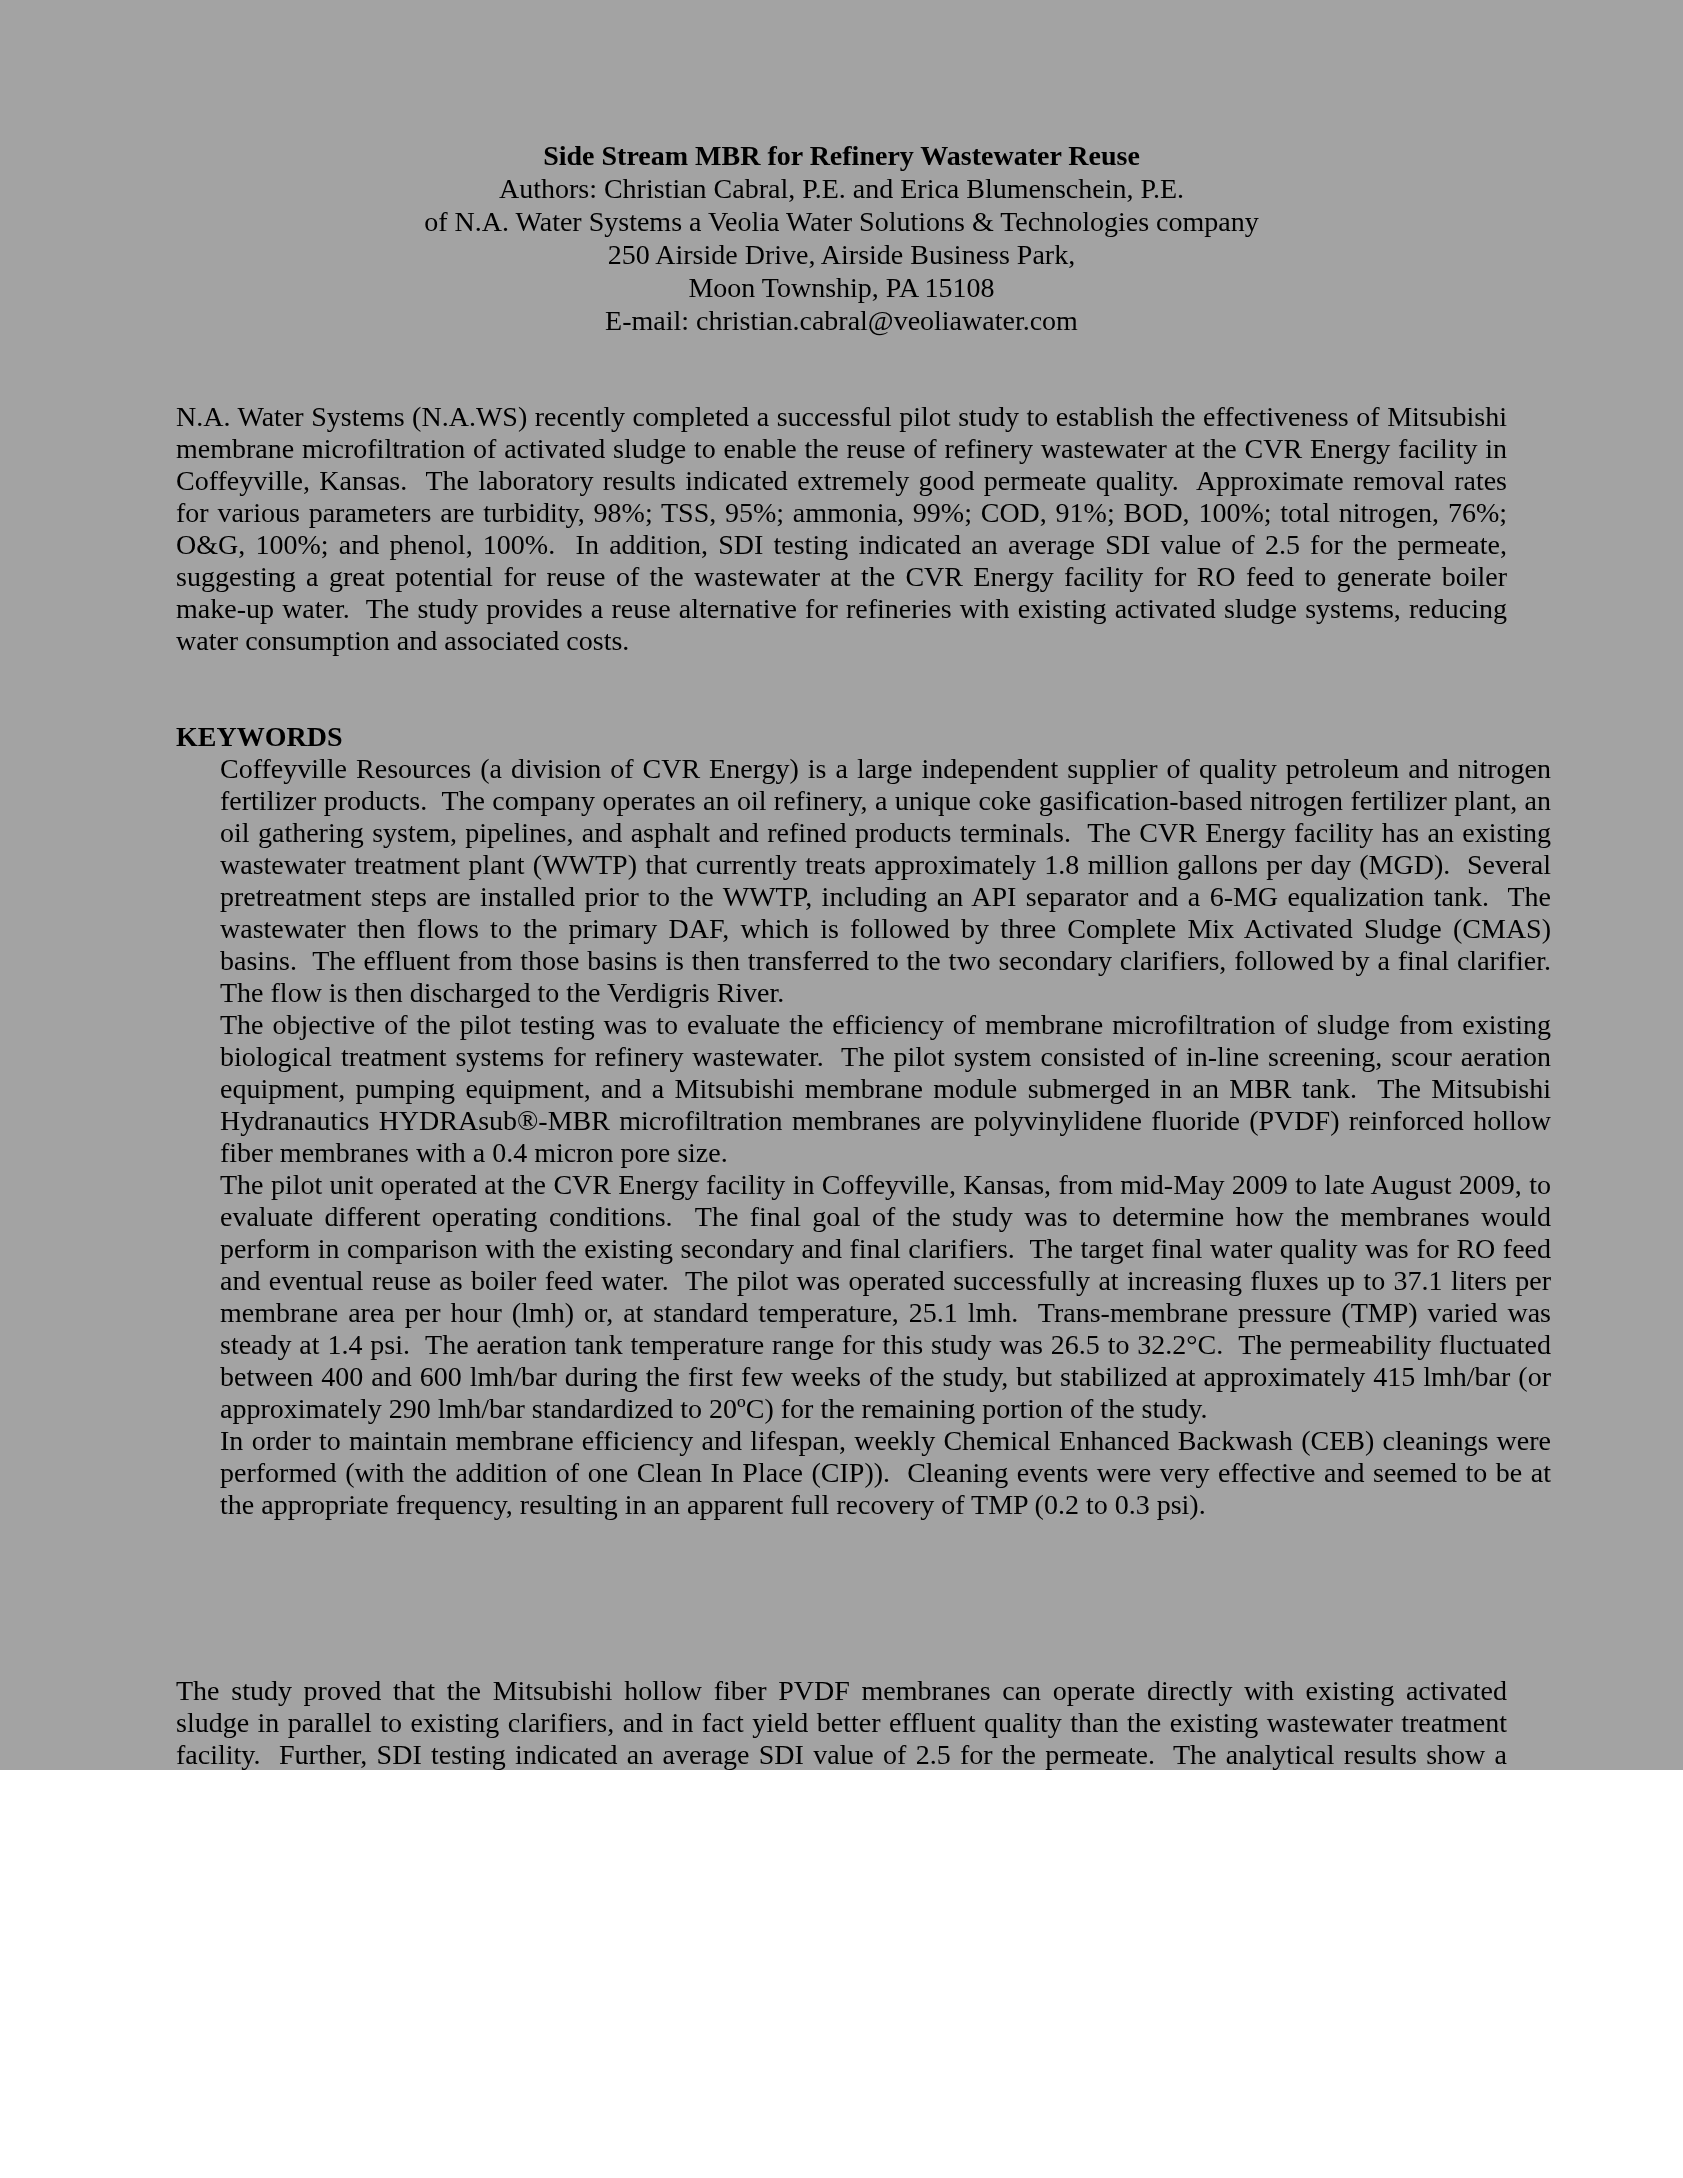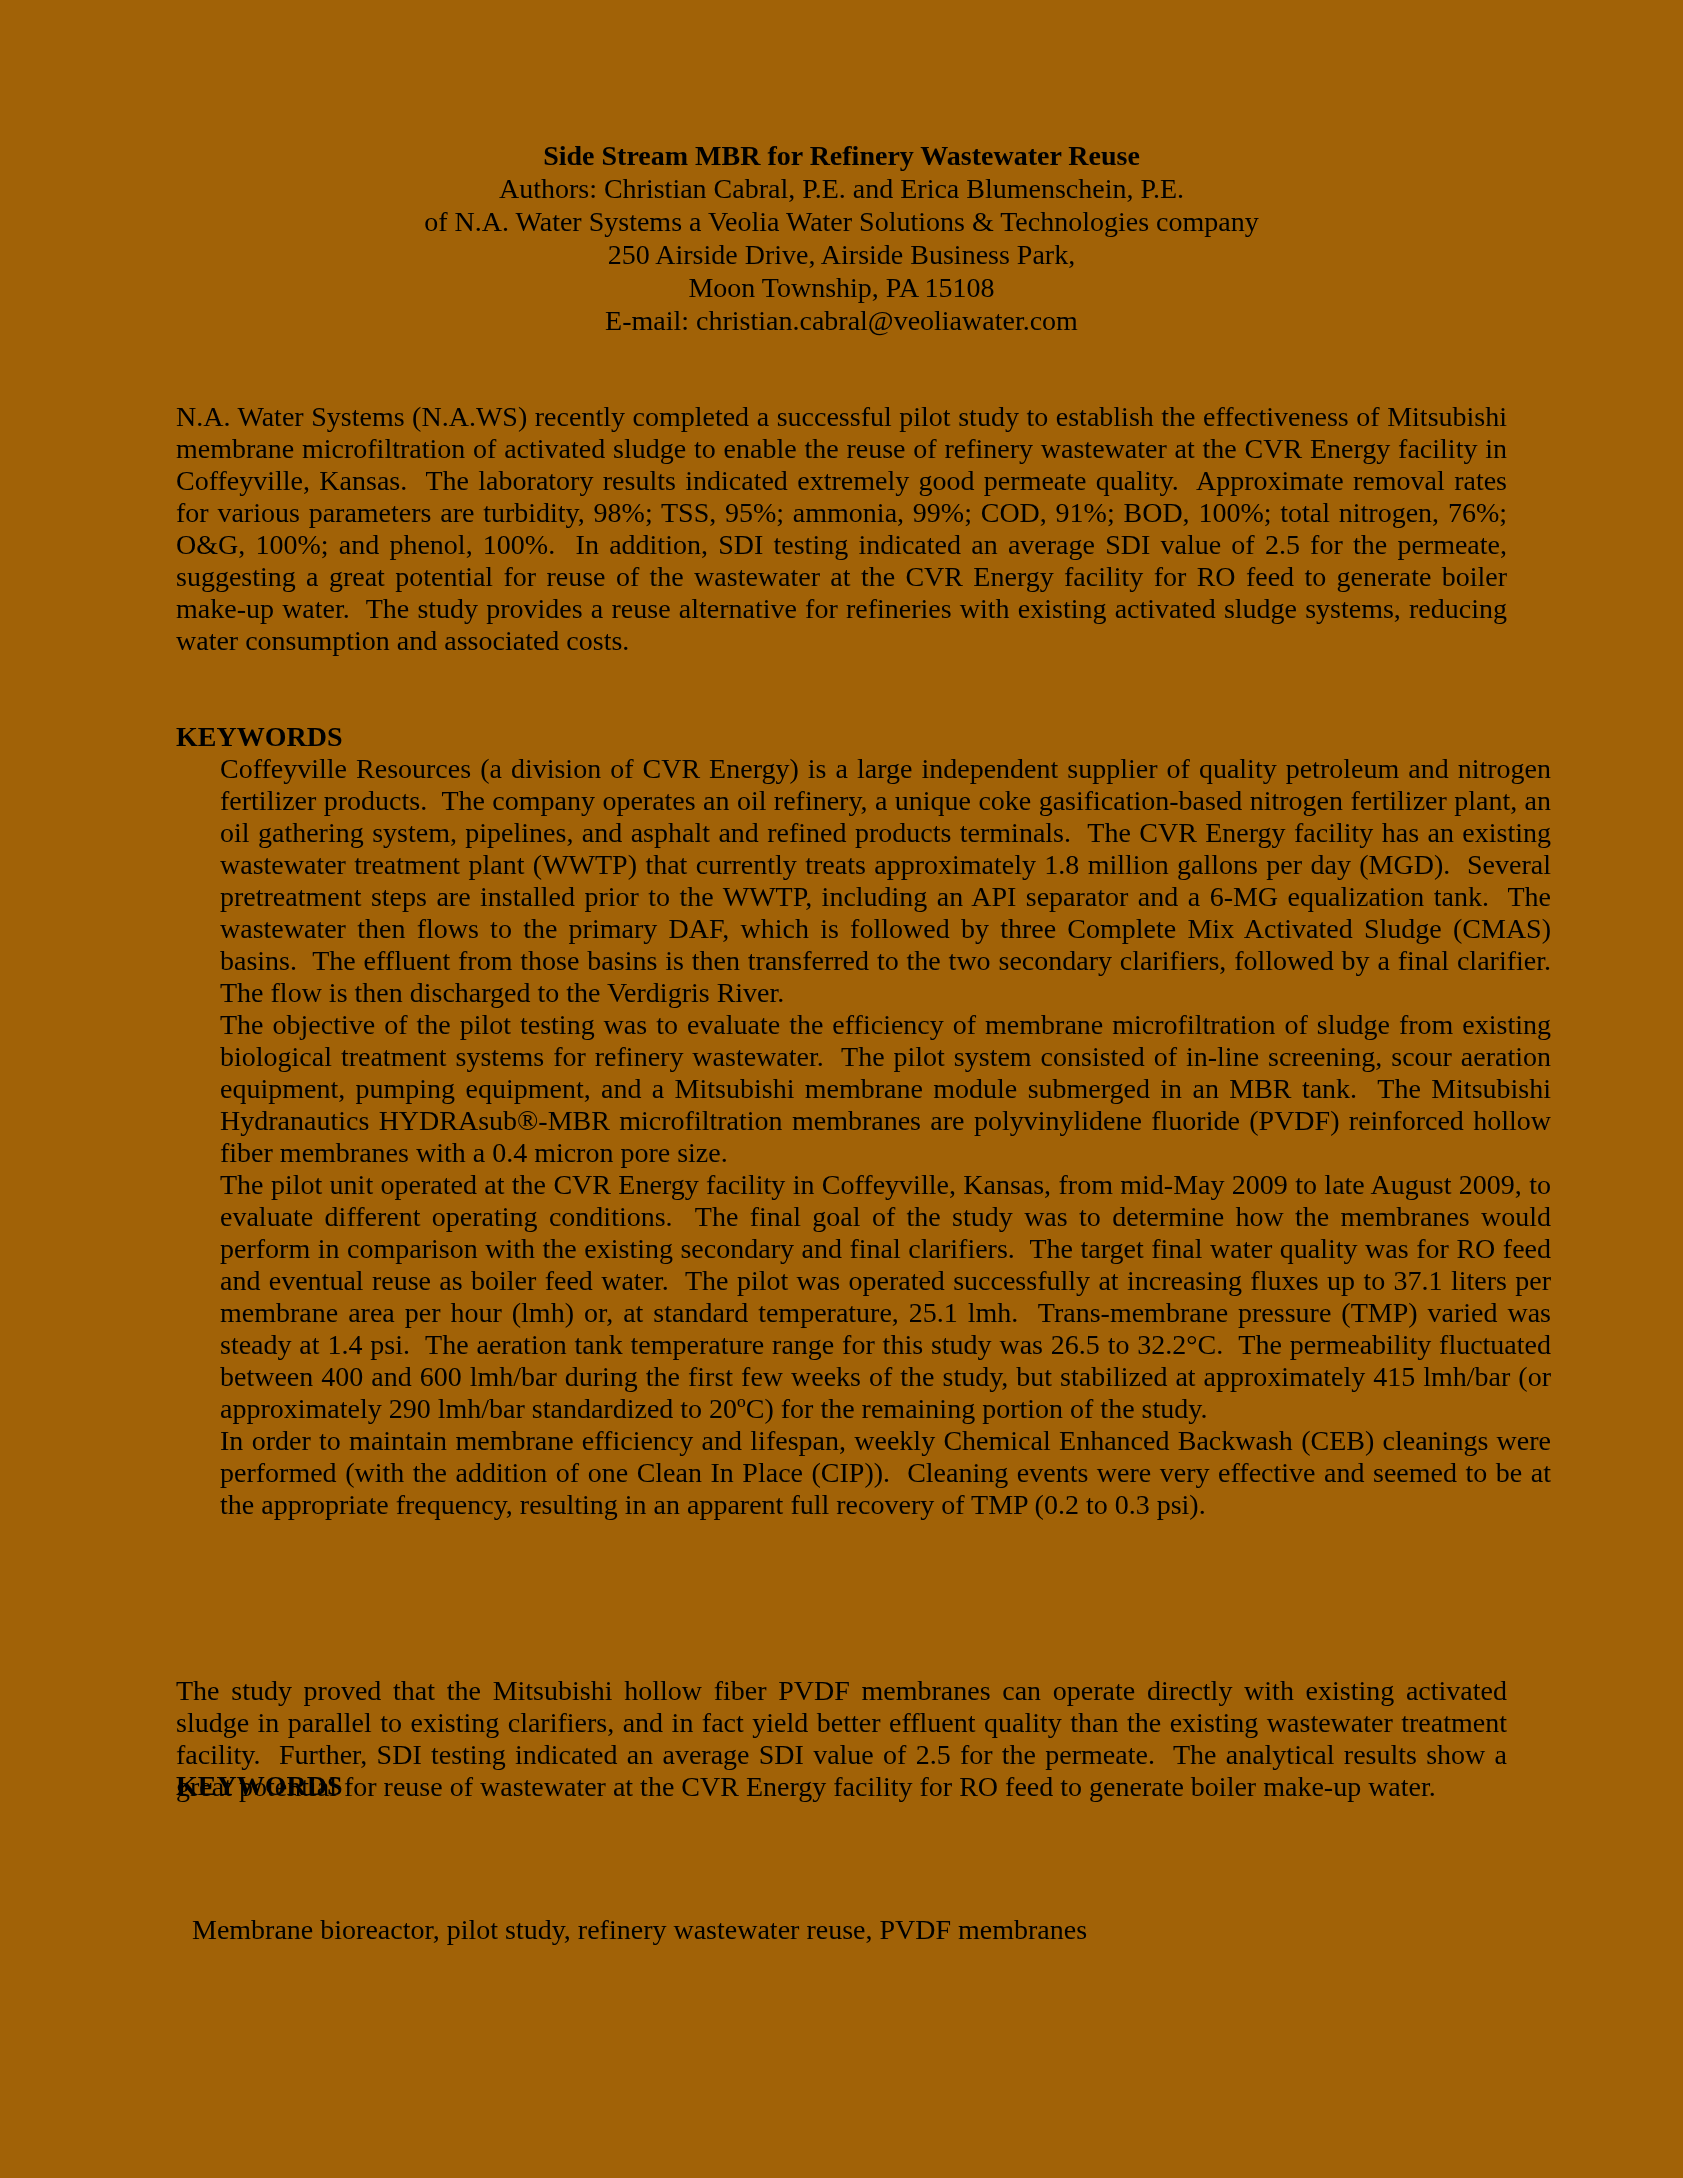--- a/index.html
+++ b/index.html
@@ -3,22 +3,22 @@
 <meta charset="utf-8">
 <style>
   html, body {
     margin: 0;
     padding: 0;
     background: #ffffff;
   }
   .page {
     position: relative;
     width: 1683px;
-    height: 2178px;
-    background: #a16207;
+    height: 1770px;
+    background: #a3a3a3;
     color: #000000;
     font-family: "Liberation Serif", "DejaVu Serif", serif;
     font-size: 28px;
     line-height: 32px;
     overflow: hidden;
   }
   .block {
     position: absolute;
     left: 176px;
     width: 1331px;

